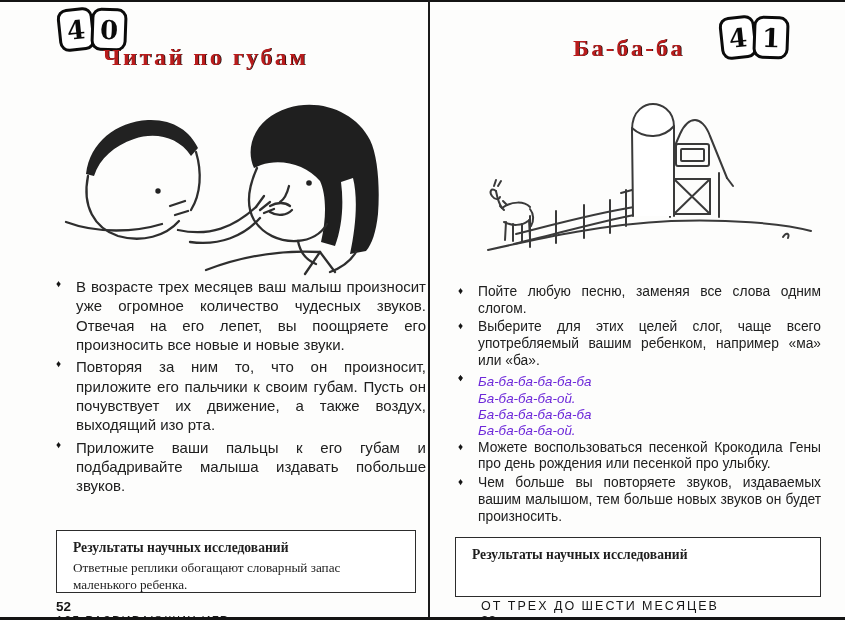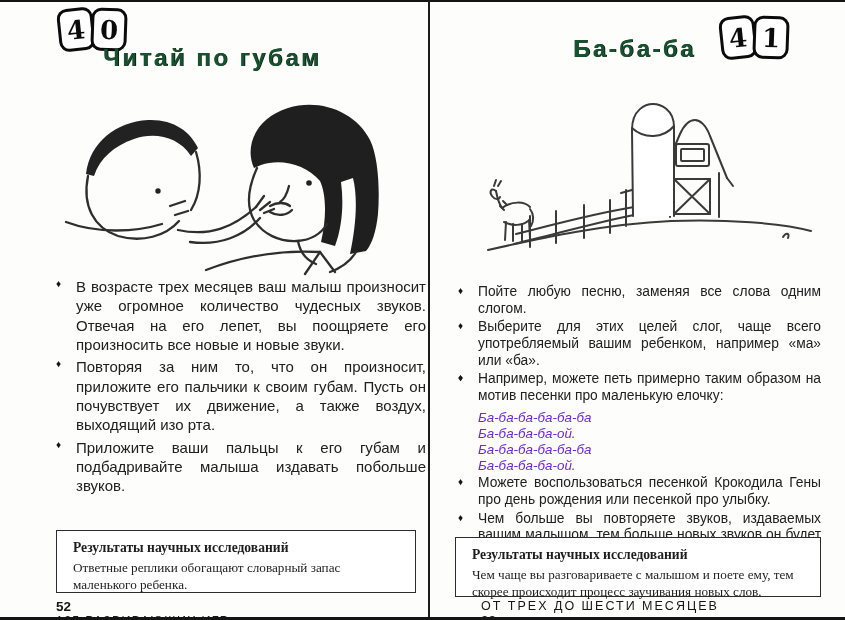--- a/index.html
+++ b/index.html
@@ -20,22 +20,22 @@
     width:30px;height:37px;border:3.5px solid #0b0b0b;border-radius:10px;
     background:#fff;display:flex;align-items:center;justify-content:center;
     font-family:"DejaVu Serif",serif;font-weight:bold;font-size:26px;color:#0b0b0b;
   }
   .badge.a{transform:rotate(-6deg);}
   .badge.b{transform:rotate(2deg);margin-left:-3px;}
 
   
   .title{
     position:absolute;margin:0;
-    font-family:Liberation Sans, sans-serif;font-weight:bold;font-size:24px;
-    letter-spacing:2.5px;color:#14532d;
+    font-family:Liberation Serif, serif;font-weight:bold;font-size:24px;
+    letter-spacing:2.5px;color:#b91c1c;
     text-shadow:0.7px 0 #101010;
     white-space:nowrap;
   }
   .title-left{left:103px;top:44px;}
   .title-right{left:573px;top:35px;}
 
   .illus{position:absolute;}
   .illus-left{left:58px;top:94px;}
   .illus-right{left:486px;top:94px;}
 
@@ -208,21 +208,20 @@
         </li>
         <li>
           <span class="dmd">♦</span>
           <span>Выберите для этих целей слог, чаще всего употребляемый вашим ребенком, например «ма» или «ба».</span>
         </li>
         <li>
           <span class="dmd">♦</span>
         </li>
         <li>
           <span class="dmd">♦</span>
-          <span>Например, можете петь примерно таким образом на мотив песенки про маленькую елочку:</span>
         </li>
       </ul>
 
       <div class="song">
         <div>Ба-ба-ба-ба-ба-ба</div>
         <div>Ба-ба-ба-ба-ой.</div>
         <div>Ба-ба-ба-ба-ба-ба</div>
         <div>Ба-ба-ба-ба-ой.</div>
       </div>
 
@@ -233,21 +232,20 @@
         </li>
         <li>
           <span class="dmd">♦</span>
           <span>Чем больше вы повторяете звуков, издаваемых вашим малышом, тем больше новых звуков он будет произносить.</span>
         </li>
       </ul>
     </div>
 
     <div class="rbox rbox-right">
       <div class="rb-head">Результаты научных исследований</div>
-      <div class="rb-body">Чем чаще вы разговариваете с малышом и поете ему, тем скорее происходит процесс заучивания новых слов.</div>
     </div>
 
     <div class="footer footer-right">
       <span>ОТ ТРЕХ ДО ШЕСТИ МЕСЯЦЕВ</span>
       <span class="pageno">38</span>
     </div>
   </section>
 </div>
 
 </body></html>

